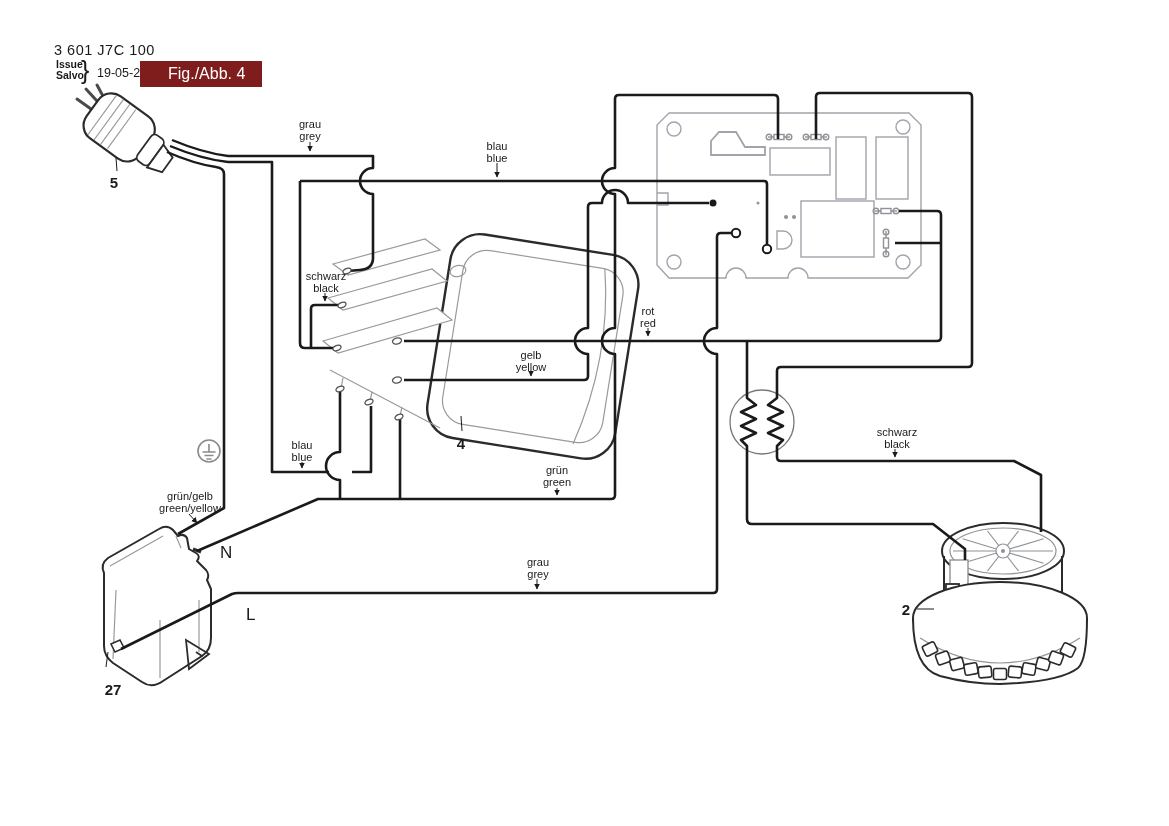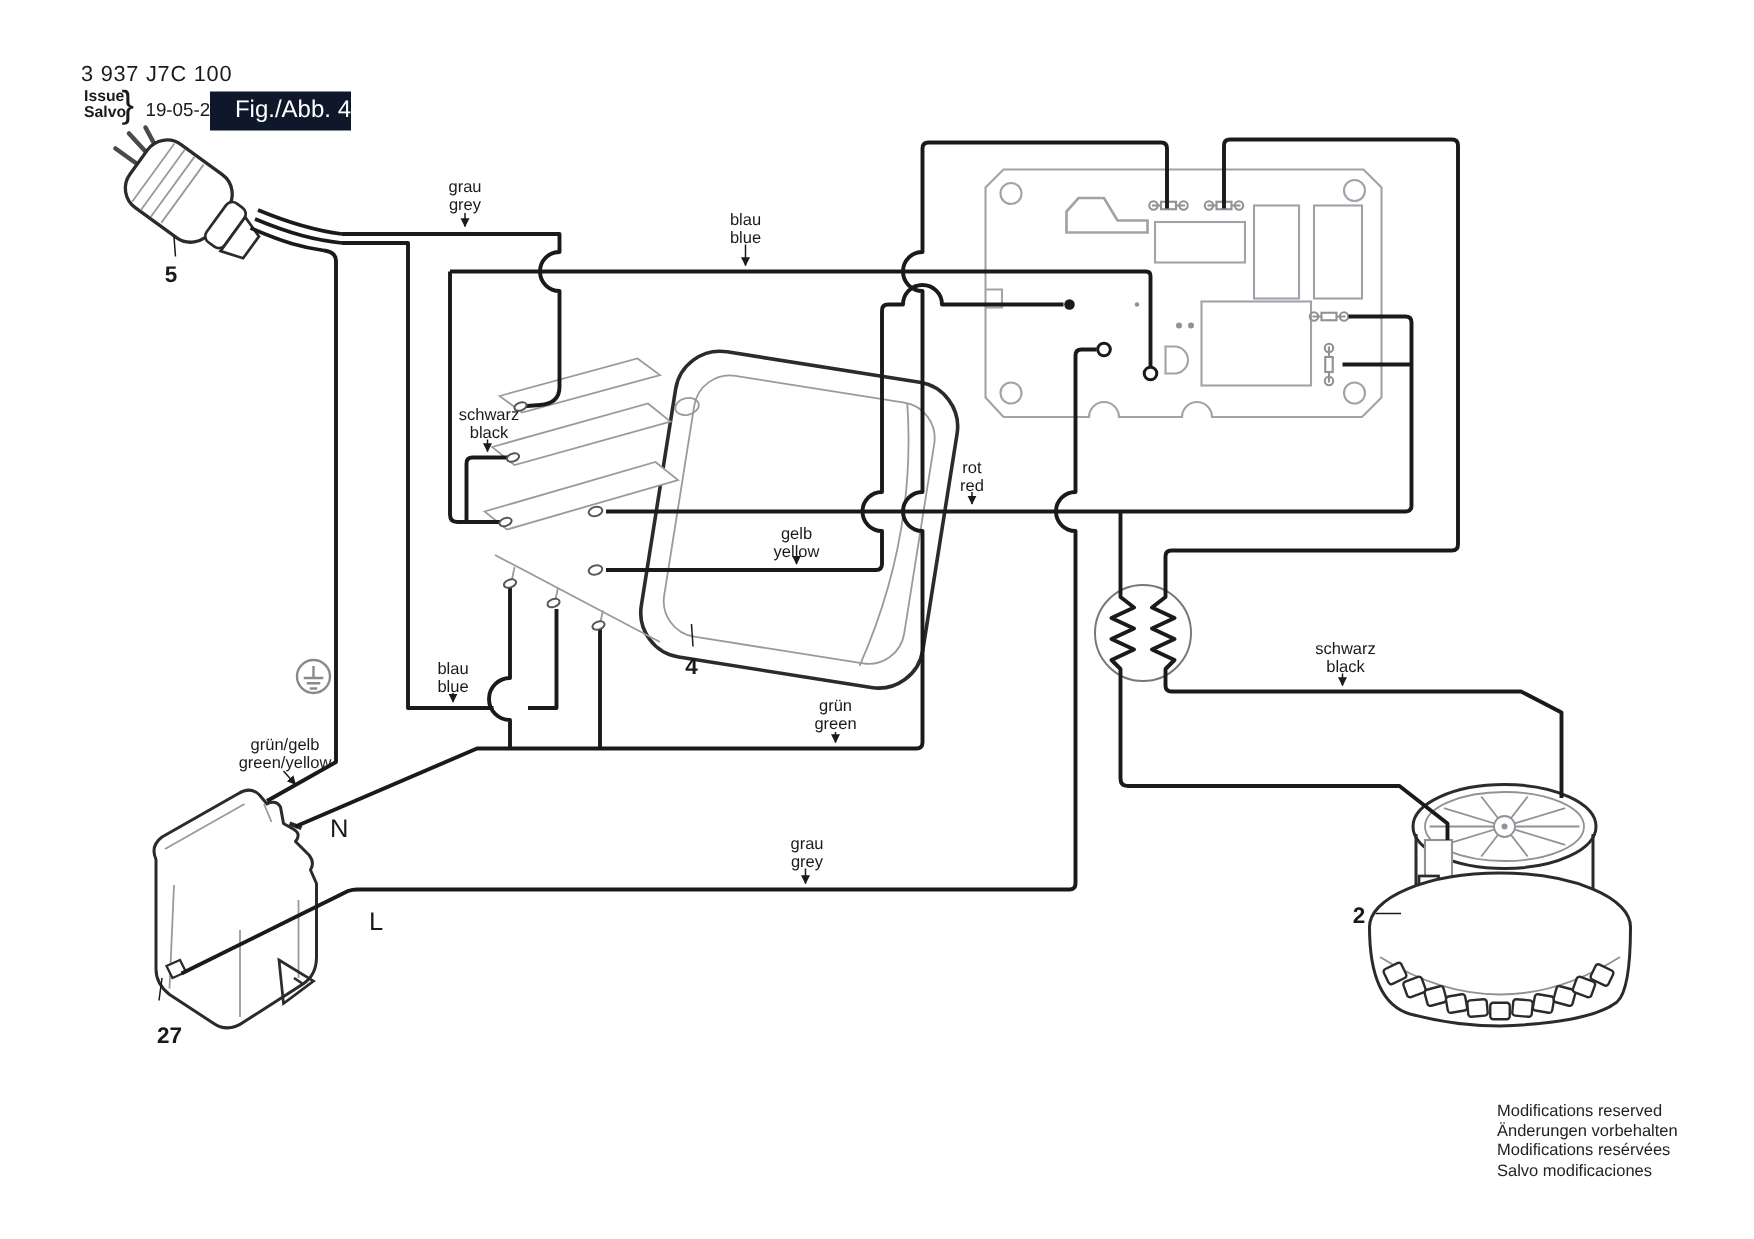--- a/index.html
+++ b/index.html
@@ -3,48 +3,42 @@
 <meta charset="utf-8">
 <style>
   html,body{margin:0;padding:0;background:#fff;}
   #page{position:relative;width:1169px;height:826px;background:#fff;overflow:hidden;
         font-family:"Liberation Sans","DejaVu Sans",sans-serif;color:#1a1a1a;}
   .abs{position:absolute;}
   #part-number{left:54px;top:42px;font-size:14.5px;letter-spacing:.5px;}
   #issue-stand{left:56px;top:59px;font-size:10.5px;line-height:11px;font-weight:bold;}
   #brace{left:81px;top:56px;font-size:25px;}
   #issue-date{left:97px;top:66px;font-size:12.5px;}
-  #fig-box{left:140px;top:61px;width:94px;height:26px;background:#0f172a;color:#fff;
-           font-size:16px;line-height:26px;text-align:right;}
+  #fig-box{left:140px;top:61px;width:94px;height:26px;background:#7f1d1d;color:#fff;
+           font-size:16px;line-height:26px;text-align:left;padding-left:28px;}
   #footer-note{left:998px;top:735px;font-size:11px;line-height:13.2px;color:#222;}
   svg text{font-family:"Liberation Sans","DejaVu Sans",sans-serif;fill:#1a1a1a;}
   .lbl{font-size:11px;}
   .term{font-size:17px;}
   .ref{font-size:15px;font-weight:bold;}
 </style>
 </head>
 <body>
 
 <div id="page">
 
-  <div class="abs" id="part-number">3 937 J7C 100</div>
+  <div class="abs" id="part-number">3 601 J7C 100</div>
   <div class="abs" id="issue-stand">
     <div>Issue</div>
     <div>Salvo</div>
   </div>
   <div class="abs" id="brace">}</div>
   <div class="abs" id="issue-date">19-05-29</div>
   <div class="abs" id="fig-box">Fig./Abb. 4</div>
 
-  <div class="abs" id="footer-note">
-    <div>Modifications reserved</div>
-    <div>Änderungen vorbehalten</div>
-    <div>Modifications resérvées</div>
-    <div>Salvo modificaciones</div>
-  </div>
 
   <svg class="abs" style="left:0;top:0" width="1169" height="826" viewBox="0 0 1169 826">
     <defs>
       <marker id="ah" markerWidth="7" markerHeight="7" refX="5.5" refY="3" orient="auto">
         <path d="M0,0 L6,3 L0,6 Z" fill="#1a1a1a"></path>
       </marker>
     </defs>
 
     <g fill="none" stroke="#a2a2aa" stroke-width="1.4">
       <path d="M669,113 L657,125 V265 L669,278 H726 A10,10 0 0 1 746,278 H788 A10,10 0 0 1 808,278 H908 L921,265 V125 L909,113 Z"></path>

